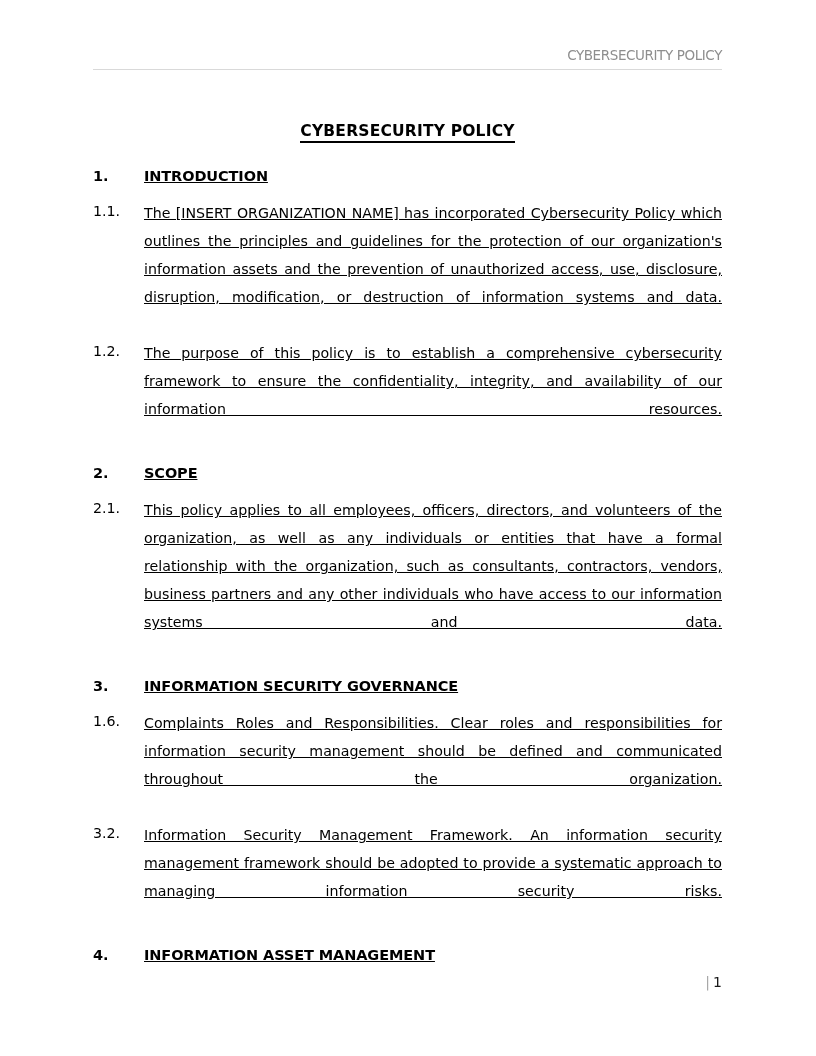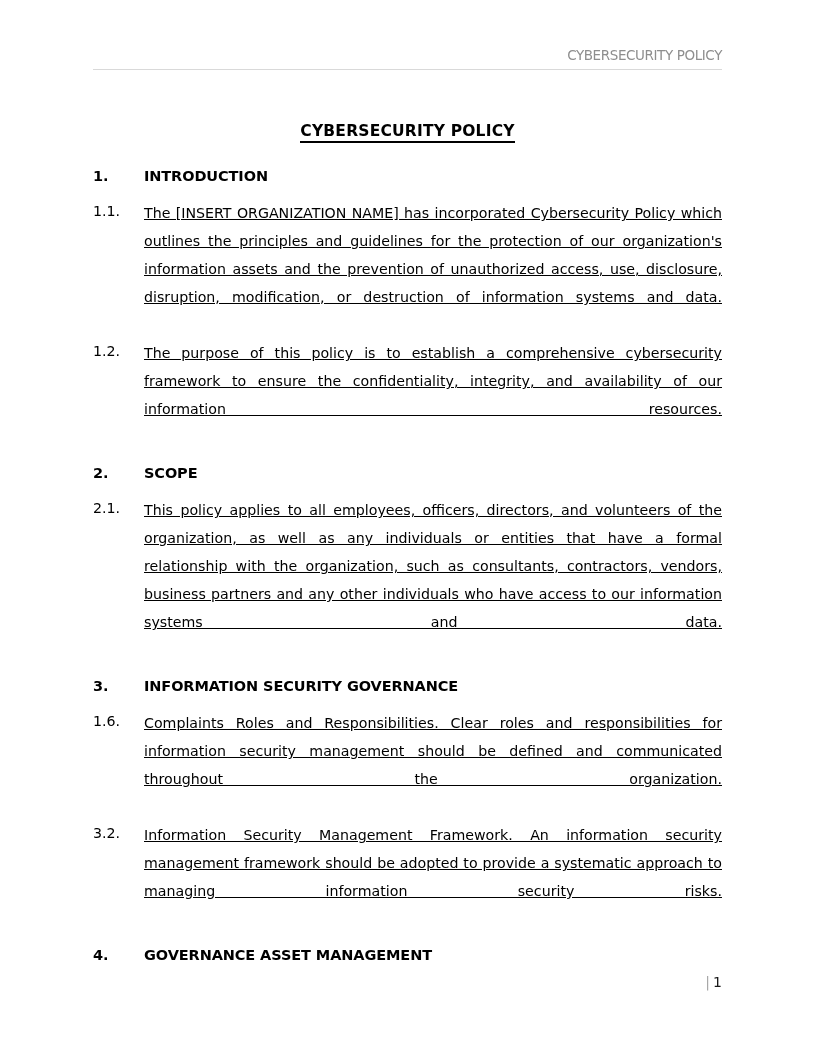--- a/index.html
+++ b/index.html
@@ -77,20 +77,21 @@
     letter-spacing: -0.1px;
   }
   .section-num {
     width: 51px;
     flex: 0 0 51px;
     font-weight: bold;
   }
   .section-title {
     flex: 1;
     font-weight: bold;
+    text-decoration: underline;
   }
 
   
   .clause {
     display: flex;
     align-items: flex-start;
     font-size: 14.2px;
     line-height: 25.6px;
     margin: 0;
     justify-content: space-between;
@@ -194,21 +195,21 @@
     <div class="clause">
       <span class="clause-num">3.2.</span>
       <span class="clause-text">Information Security Management Framework. An information security management framework should be adopted to provide a systematic approach to managing information security risks.</span>
     </div>
 
 
     <div class="gap-before-heading"></div>
 
     <div class="section-heading">
       <span class="section-num">4.</span>
-      <span class="section-title">GOVERNANCE ASSET MANAGEMENT</span>
+      <span class="section-title">INFORMATION ASSET MANAGEMENT</span>
     </div>
 
   </div>
 
   <div class="page-footer">
     <span class="footer-bar">|</span><span class="footer-page">1</span>
   </div>
 
 </div>
 

